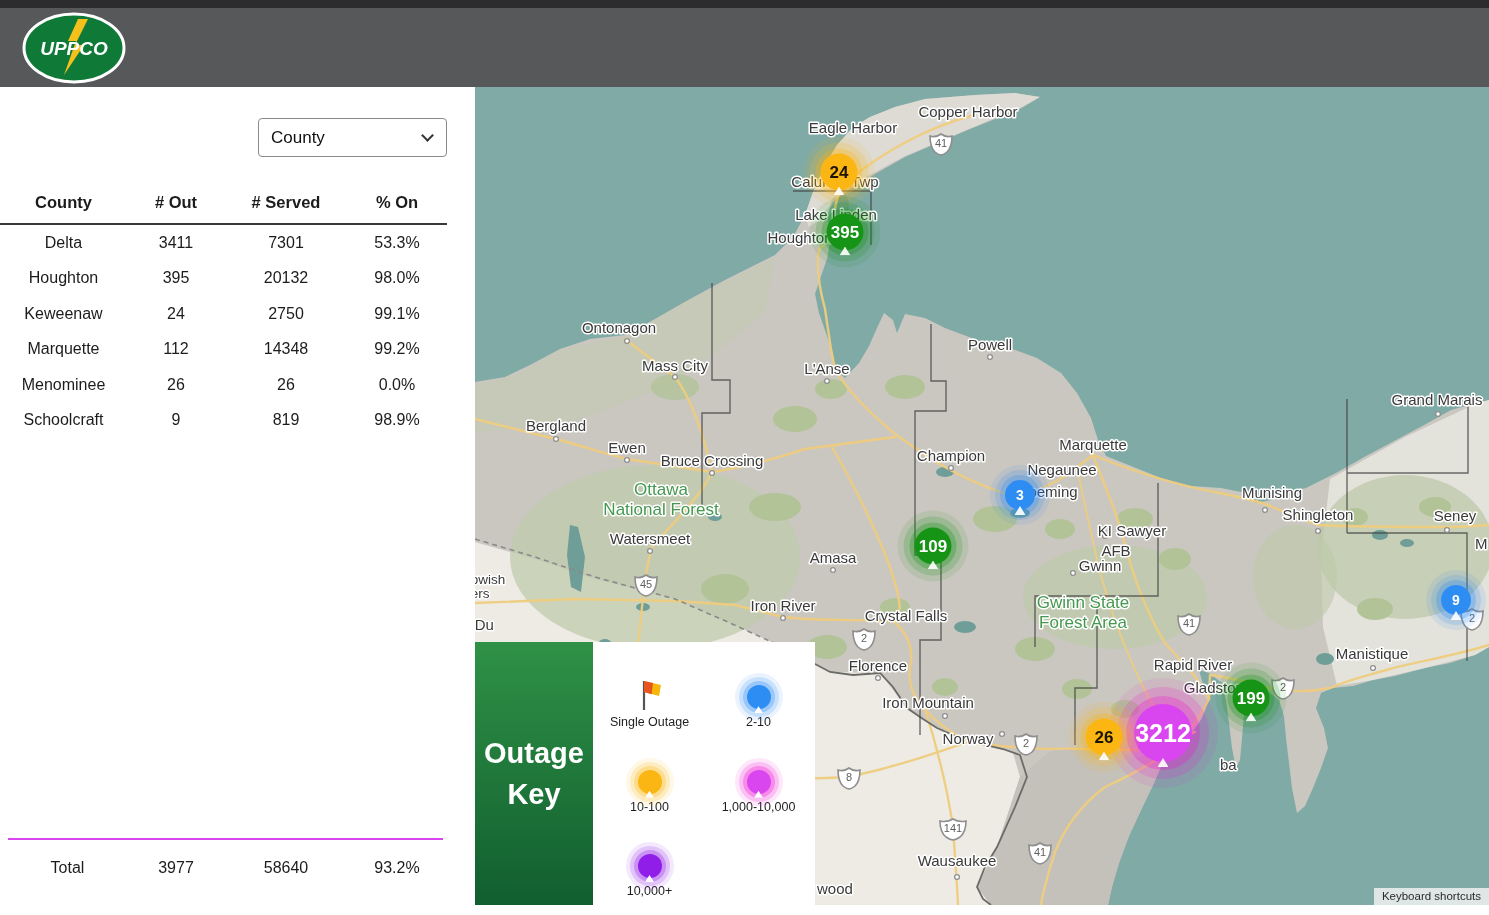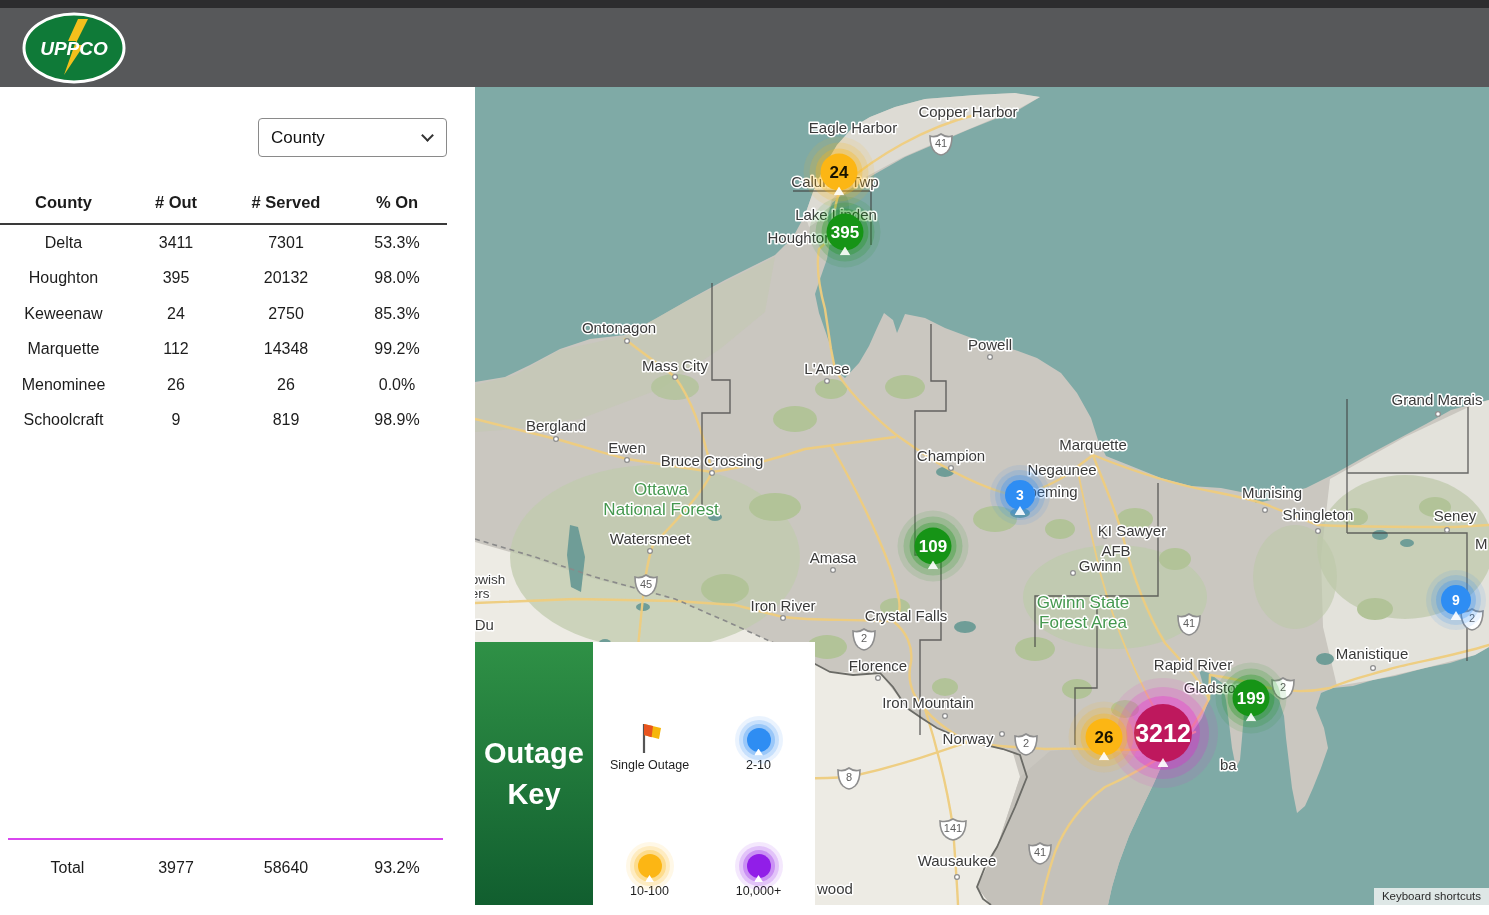--- a/index.html
+++ b/index.html
@@ -32,21 +32,21 @@
   
   .marker{position:absolute;border-radius:50%;display:flex;align-items:center;justify-content:center;font-weight:bold;transform:translate(-50%,-50%);z-index:5}
   .marker::after{content:'';position:absolute;left:50%;bottom:-5px;transform:translateX(-50%);width:11px;height:9px;background:#fff;clip-path:polygon(50% 0,100% 100%,0 100%);opacity:.9}
   .m{width:37px;height:37px;font-size:17px}
   .s{width:30px;height:30px;font-size:14px}
   .xl{width:58px;height:58px;font-size:25px;z-index:4}
   .z6{z-index:6}
   .yellow{background:#fcb614;color:#191300;box-shadow:0 0 0 5px rgba(252,182,20,.30),0 0 0 11px rgba(252,182,20,.18),0 0 0 17px rgba(252,182,20,.10)}
   .green{background:#169416;color:#fff;box-shadow:0 0 0 5px rgba(22,148,22,.30),0 0 0 11px rgba(22,148,22,.18),0 0 0 17px rgba(22,148,22,.10)}
   .blue{background:#2e8df3;color:#fff;box-shadow:0 0 0 5px rgba(46,141,243,.28),0 0 0 10px rgba(46,141,243,.17),0 0 0 15px rgba(46,141,243,.10)}
-  .magenta{background:#be185d;color:#fff;box-shadow:0 0 0 8px rgba(241,18,212,.28),0 0 0 17px rgba(241,18,212,.17),0 0 0 26px rgba(241,18,212,.09)}
+  .magenta{background:#d946ef;color:#fff;box-shadow:0 0 0 8px rgba(241,18,212,.28),0 0 0 17px rgba(241,18,212,.17),0 0 0 26px rgba(241,18,212,.09)}
   .purple{background:#911ee8;color:#fff}
   
   .legend{position:absolute;left:0;bottom:0;width:340px;height:263px;display:flex;z-index:20}
   .legend-green{width:118px;background:linear-gradient(#2f9146,#115e2f);color:#fff;display:flex;flex-direction:column;align-items:center;justify-content:center;font-weight:bold;font-size:29px;line-height:1.4;text-align:center}
   .legend-white{flex:1;background:#fff;display:grid;grid-template-columns:1fr 1fr;padding:4px 2px 0 2px}
   .legend-cell{display:flex;flex-direction:column;align-items:center;justify-content:flex-end;padding-bottom:7px}
   .legend-label{font-size:12.5px;color:#1e1e1e;margin-top:2px}
   .pin{width:24px;height:24px;border-radius:50%;position:relative;margin-bottom:4px}
   .pin::after{content:'';position:absolute;left:50%;bottom:-4px;transform:translateX(-50%);width:9px;height:7px;background:#fff;clip-path:polygon(50% 0,100% 100%,0 100%)}
   .pin.yellow{box-shadow:0 0 0 4px rgba(252,182,20,.3),0 0 0 8px rgba(252,182,20,.18),0 0 0 12px rgba(252,182,20,.1)}
@@ -94,21 +94,21 @@
       <div class="trow">
         <div>Houghton</div>
         <div>395</div>
         <div>20132</div>
         <div>98.0%</div>
       </div>
       <div class="trow">
         <div>Keweenaw</div>
         <div>24</div>
         <div>2750</div>
-        <div>85.3%</div>
+        <div>99.1%</div>
       </div>
       <div class="trow">
         <div>Marquette</div>
         <div>112</div>
         <div>14348</div>
         <div>99.2%</div>
       </div>
       <div class="trow">
         <div>Menominee</div>
         <div>26</div>
@@ -368,20 +368,24 @@
         </div>
         <div class="legend-cell">
           <div class="pin blue"></div>
           <div class="legend-label">2-10</div>
         </div>
         <div class="legend-cell">
           <div class="pin yellow"></div>
           <div class="legend-label">10-100</div>
         </div>
         <div class="legend-cell">
+          <div class="pin magenta"></div>
+          <div class="legend-label">1,000-10,000</div>
+        </div>
+        <div class="legend-cell">
           <div class="pin purple"></div>
           <div class="legend-label">10,000+</div>
         </div>
       </div>
     </div>
 
     <div class="kbd">Keyboard shortcuts</div>
   </div>
 </div>
 

